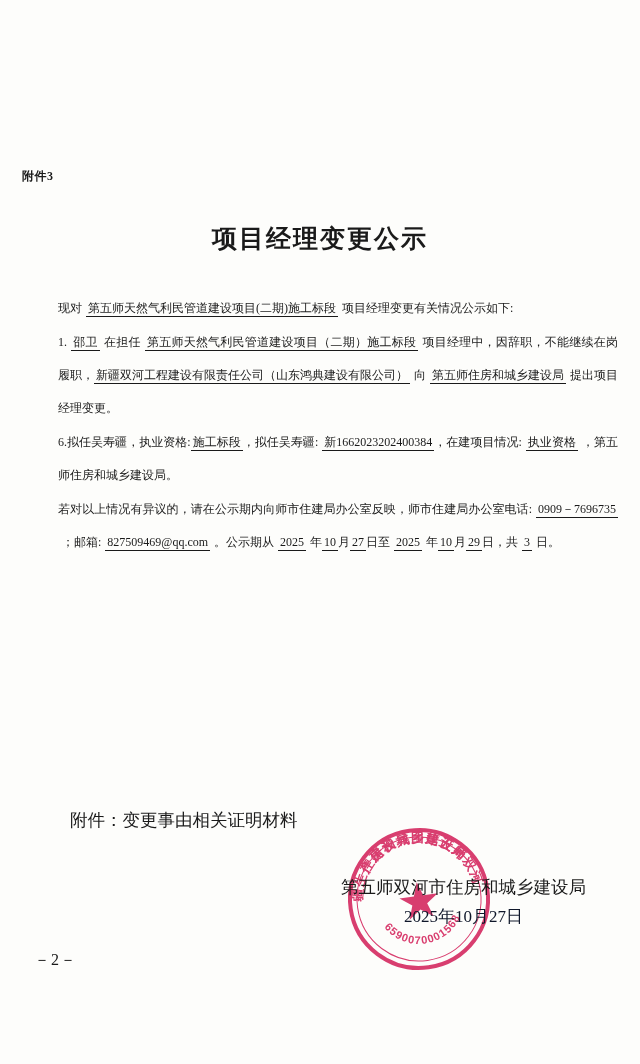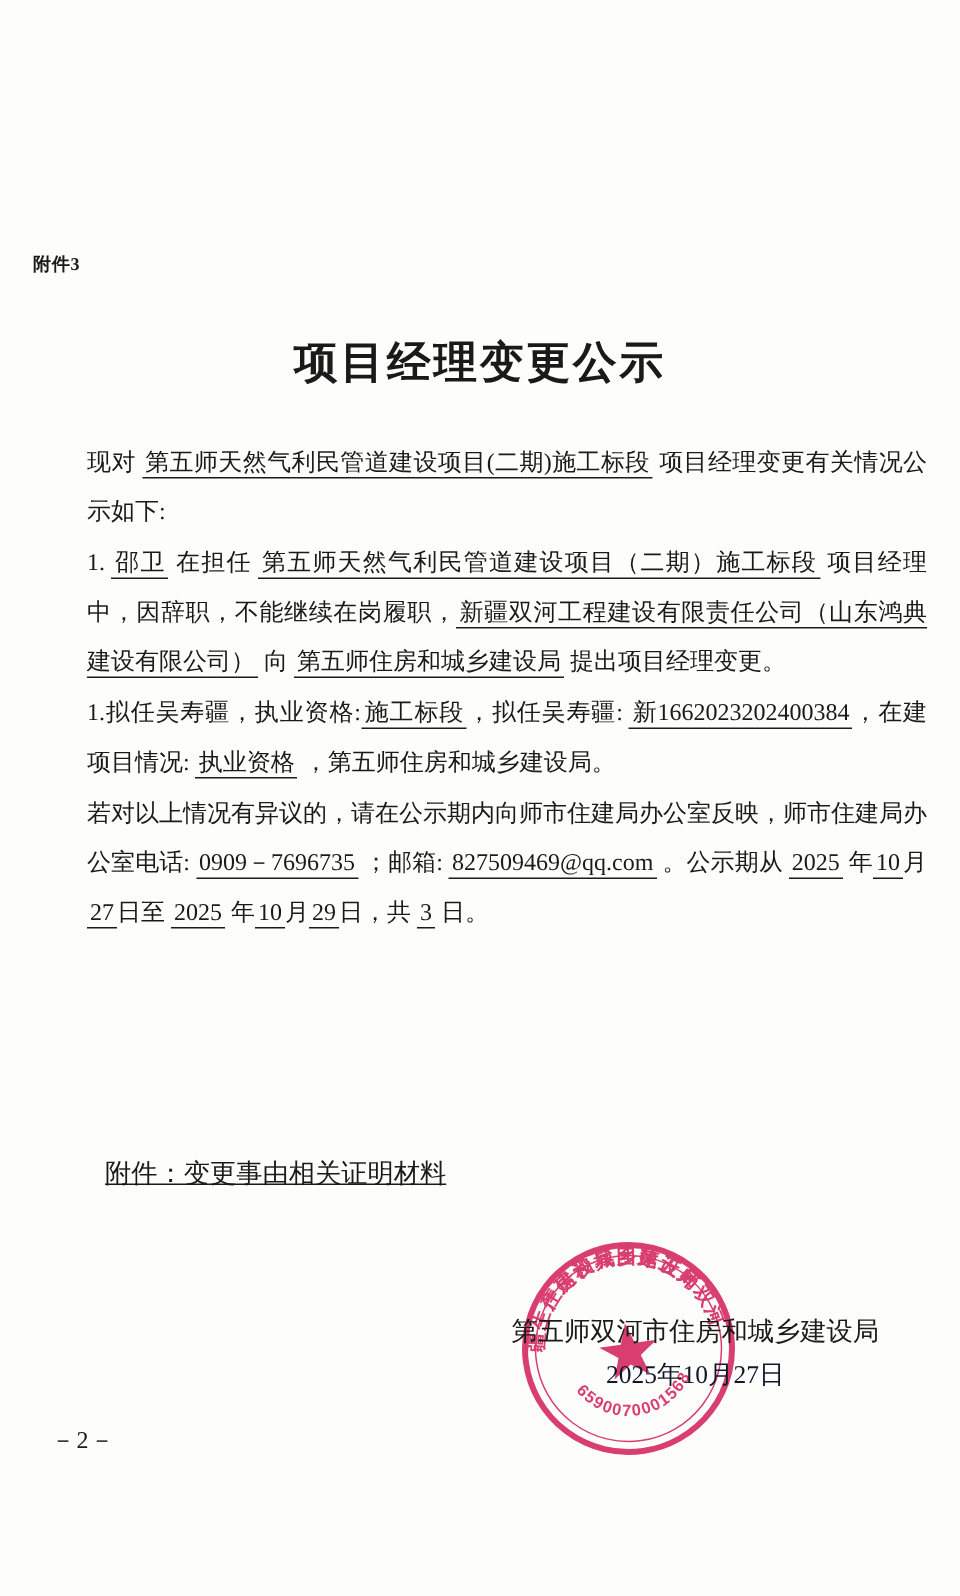--- a/index.html
+++ b/index.html
@@ -27,30 +27,30 @@
     font-size: 12px;
     font-weight: bold;
     letter-spacing: 0.5px;
   }
   .doc-title {
     position: absolute;
     left: 0;
     right: 0;
     top: 222px;
     text-align: center;
-    font-size: 29px;
+    font-size: 25px;
     font-weight: bold;
     letter-spacing: 2px;
   }
   .body-text {
     position: absolute;
     left: 22px;
     top: 292px;
     width: 596px;
-    font-size: 16px;
+    font-size: 12px;
     line-height: 33px;
     text-align: justify;
   }
   .para {
     margin: 0 0 1px 0;
     text-indent: 0;
   }
   .indent {
     padding-left: 36px;
   }
@@ -68,23 +68,22 @@
     line-height: 30px;
     z-index: 3;
   }
   .footer-date {
     color: #0f172a;
     font-size: 17px;
   }
   .attach-note {
     position: absolute;
     left: 70px;
-    top: 770px;
+    top: 808px;
     font-size: 17.5px;
-    text-decoration: underline;
   }
   .page-num {
     position: absolute;
     left: 34px;
     top: 950px;
     font-size: 16px;
     letter-spacing: 1px;
   }
   
   .seal {
@@ -119,21 +118,21 @@
 
     <p class="para indent">
       <span>现对</span><span class="gap"></span><span class="u">第五师天然气利民管道建设项目(二期)施工标段</span><span class="gap"></span><span>项目经理变更有关情况公示如下:</span>
     </p>
 
     <p class="para indent">
       <span>1.</span><span class="gap"></span><span class="u">邵卫</span><span class="gap"></span><span>在担任</span><span class="gap"></span><span class="u">第五师天然气利民管道建设项目（二期）施工标段</span><span class="gap"></span><span>项目经理中，因辞职，不能继续在岗履职，</span><span class="u">新疆双河工程建设有限责任公司（山东鸿典建设有限公司）</span><span class="gap"></span><span>向</span><span class="gap"></span><span class="u">第五师住房和城乡建设局</span><span class="gap"></span><span>提出项目经理变更。</span>
     </p>
 
     <p class="para indent">
-      <span>1.拟任吴寿疆，执业资格:</span><span class="u">施工标段</span><span>，拟任吴寿疆:</span><span class="gap"></span><span class="u">新1662023202400384</span><span>，在建项目情况:</span><span class="gap"></span><span class="u">执业资格</span><span class="gap"></span><span>，第五师住房和城乡建设局。</span>
+      <span>6.拟任吴寿疆，执业资格:</span><span class="u">施工标段</span><span>，拟任吴寿疆:</span><span class="gap"></span><span class="u">新1662023202400384</span><span>，在建项目情况:</span><span class="gap"></span><span class="u">执业资格</span><span class="gap"></span><span>，第五师住房和城乡建设局。</span>
     </p>
 
     <p class="para indent">
       <span>若对以上情况有异议的，请在公示期内向师市住建局办公室反映，师市住建局办公室电话:</span><span class="gap"></span><span class="u">0909－7696735</span><span class="gap"></span><span>；邮箱:</span><span class="gap"></span><span class="u">827509469@qq.com</span><span class="gap"></span><span>。公示期从</span><span class="gap"></span><span class="u">2025</span><span class="gap"></span><span>年</span><span class="u">10</span><span>月</span><span class="u">27</span><span>日至</span><span class="gap"></span><span class="u">2025</span><span class="gap"></span><span>年</span><span class="u">10</span><span>月</span><span class="u">29</span><span>日，共</span><span class="gap"></span><span class="u">3</span><span class="gap"></span><span>日。</span>
     </p>
 
   </div>
 
   <div class="attach-note">附件：变更事由相关证明材料</div>
 

